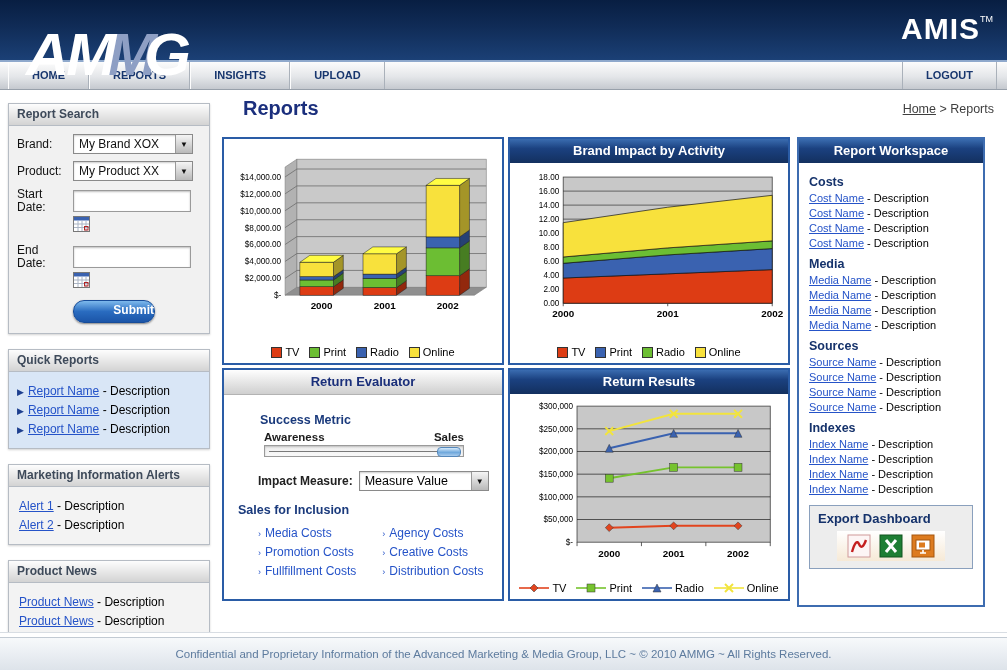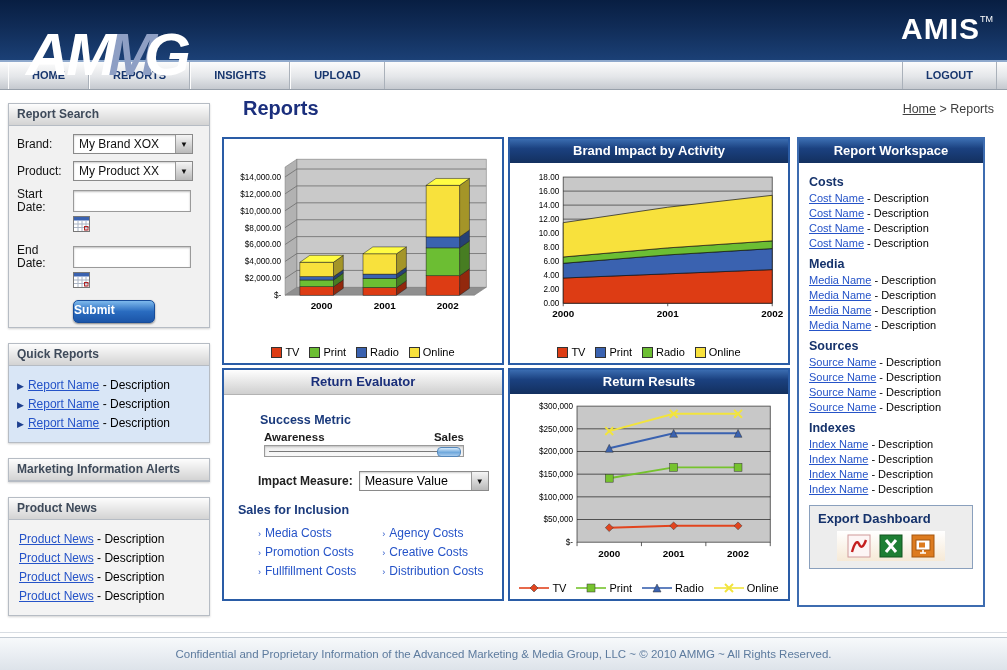--- a/index.html
+++ b/index.html
@@ -31,33 +31,33 @@
   
   .breadcrumb{position:absolute;top:102px;right:13px;font-size:12.5px;color:#3f3f3f;}
   .breadcrumb a{color:#3f3f3f;text-decoration:underline;cursor:pointer;}
   .page-title{position:absolute;top:97px;left:243px;margin:0;font-size:20px;color:#1b2f7d;font-weight:bold;}
 
   
   .left-col{position:absolute;left:8px;top:103px;width:202px;}
   .side-panel{border:1px solid #b6bcc4;background:#f1f1f1;margin-bottom:15px;box-shadow:0 1px 2px rgba(0,0,0,.18);box-sizing:border-box;}
   .side-panel-header{height:21px;line-height:21px;padding-left:8px;font-size:12px;font-weight:bold;color:#3e4a5a;
     background:linear-gradient(180deg,#fdfdfd,#d3d3d3);border-bottom:1px solid #b6bcc4;}
-  .sp-body{padding:8px 8px 0;}
+  .sp-body{padding:8px 8px 6px;}
   .fs-row{display:flex;margin-bottom:7px;align-items:center;font-size:12px;color:#111;}
   .fs-label{width:56px;line-height:13px;}
   .select{width:120px;height:20px;border:1px solid #8a8a8a;background:#fff;display:flex;align-items:stretch;
     box-shadow:inset 0 1px 2px rgba(0,0,0,.2);cursor:pointer;box-sizing:border-box;}
   .select-text{flex:1;padding-left:5px;font-size:12px;line-height:18px;white-space:nowrap;overflow:hidden;}
   .select-btn{width:16px;background:linear-gradient(180deg,#f5f5f5,#b9b9b9);border-left:1px solid #999;
     display:flex;align-items:center;justify-content:center;font-size:8px;color:#111;}
   .text-input{width:112px;height:18px;border:1px solid #9a9a9a;background:#fff;box-shadow:inset 0 1px 2px rgba(0,0,0,.25);box-sizing:content-box;}
   .cal-row{margin:2px 0 8px 56px;}
-  .submit-btn{margin:6px 0 4px 56px;width:80px;height:21px;border-radius:5px;
+  .submit-btn{margin:6px 0 4px 56px;width:80px;height:21px;border-radius:11px;
     background:linear-gradient(180deg,#7db9ec 0%,#2a6cc0 50%,#1b55a8 100%);
-    border:1px solid #174c99;color:#fff;font-weight:bold;font-size:12px;text-align:left;line-height:19px;
+    border:1px solid #174c99;color:#fff;font-weight:bold;font-size:12px;text-align:right;line-height:19px;
     box-shadow:0 1px 2px rgba(0,0,0,.45);cursor:pointer;}
   .qr-body{background:#d9e6f6;padding:7px 6px;}
   .list-item{font-size:12px;margin:5px 2px;color:#000;white-space:nowrap;}
   .arrow-bullet{color:#1d3f8f;font-size:9px;margin-right:4px;}
   a.side-link{color:#2553c8;text-decoration:underline;cursor:pointer;}
   .plain-body{background:#f3f3f3;padding:7px 8px;}
 
   
   .chart-grid{position:absolute;left:222px;top:137px;width:568px;display:grid;
     grid-template-columns:282px 282px;grid-template-rows:228px 233px;gap:3px 4px;}
@@ -188,20 +188,24 @@
       <div class="side-panel-header">Quick Reports</div>
       <div class="qr-body">
         <div class="list-item"><span class="arrow-bullet">▶</span><a class="side-link">Report Name</a> <span>- Description</span></div>
         <div class="list-item"><span class="arrow-bullet">▶</span><a class="side-link">Report Name</a> <span>- Description</span></div>
         <div class="list-item"><span class="arrow-bullet">▶</span><a class="side-link">Report Name</a> <span>- Description</span></div>
       </div>
     </div>
 
     <div class="side-panel">
       <div class="side-panel-header">Marketing Information Alerts</div>
+      <div class="plain-body">
+        <div class="list-item"><a class="side-link">Alert 1</a> <span>- Description</span></div>
+        <div class="list-item"><a class="side-link">Alert 2</a> <span>- Description</span></div>
+      </div>
     </div>
 
     <div class="side-panel">
       <div class="side-panel-header">Product News</div>
       <div class="plain-body">
         <div class="list-item"><a class="side-link">Product News</a> <span>- Description</span></div>
         <div class="list-item"><a class="side-link">Product News</a> <span>- Description</span></div>
         <div class="list-item"><a class="side-link">Product News</a> <span>- Description</span></div>
         <div class="list-item"><a class="side-link">Product News</a> <span>- Description</span></div>
       </div>

